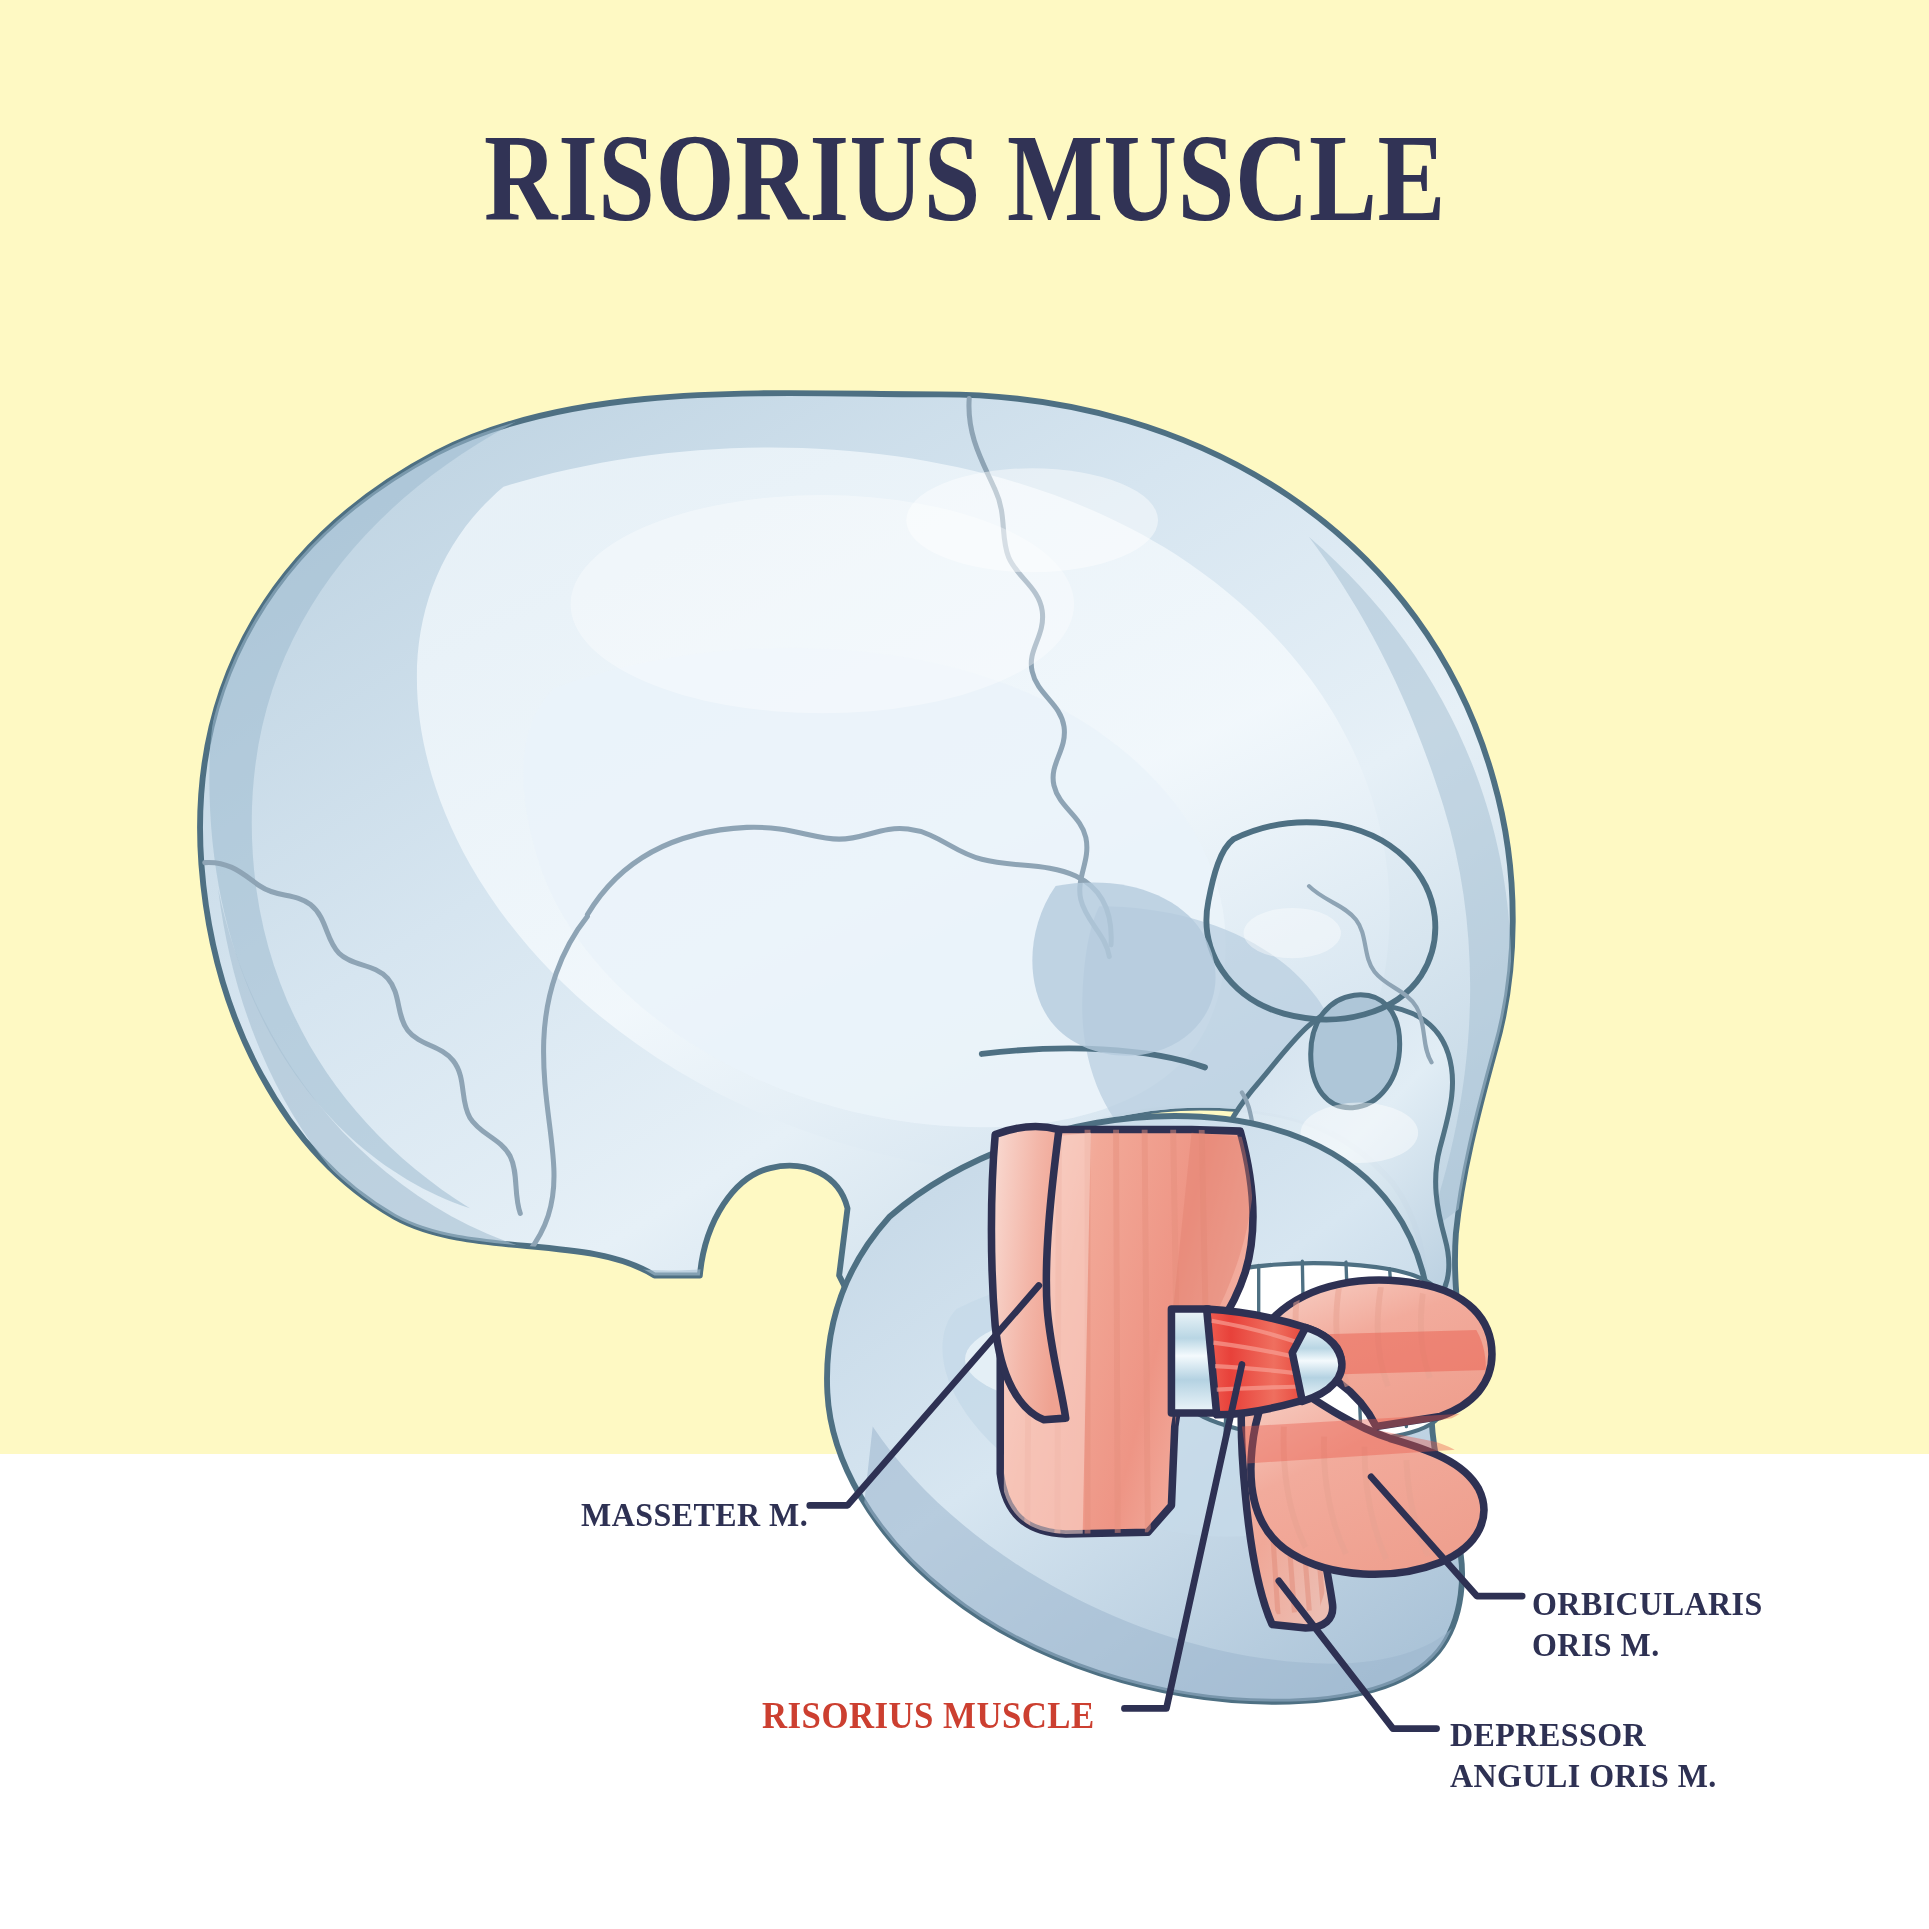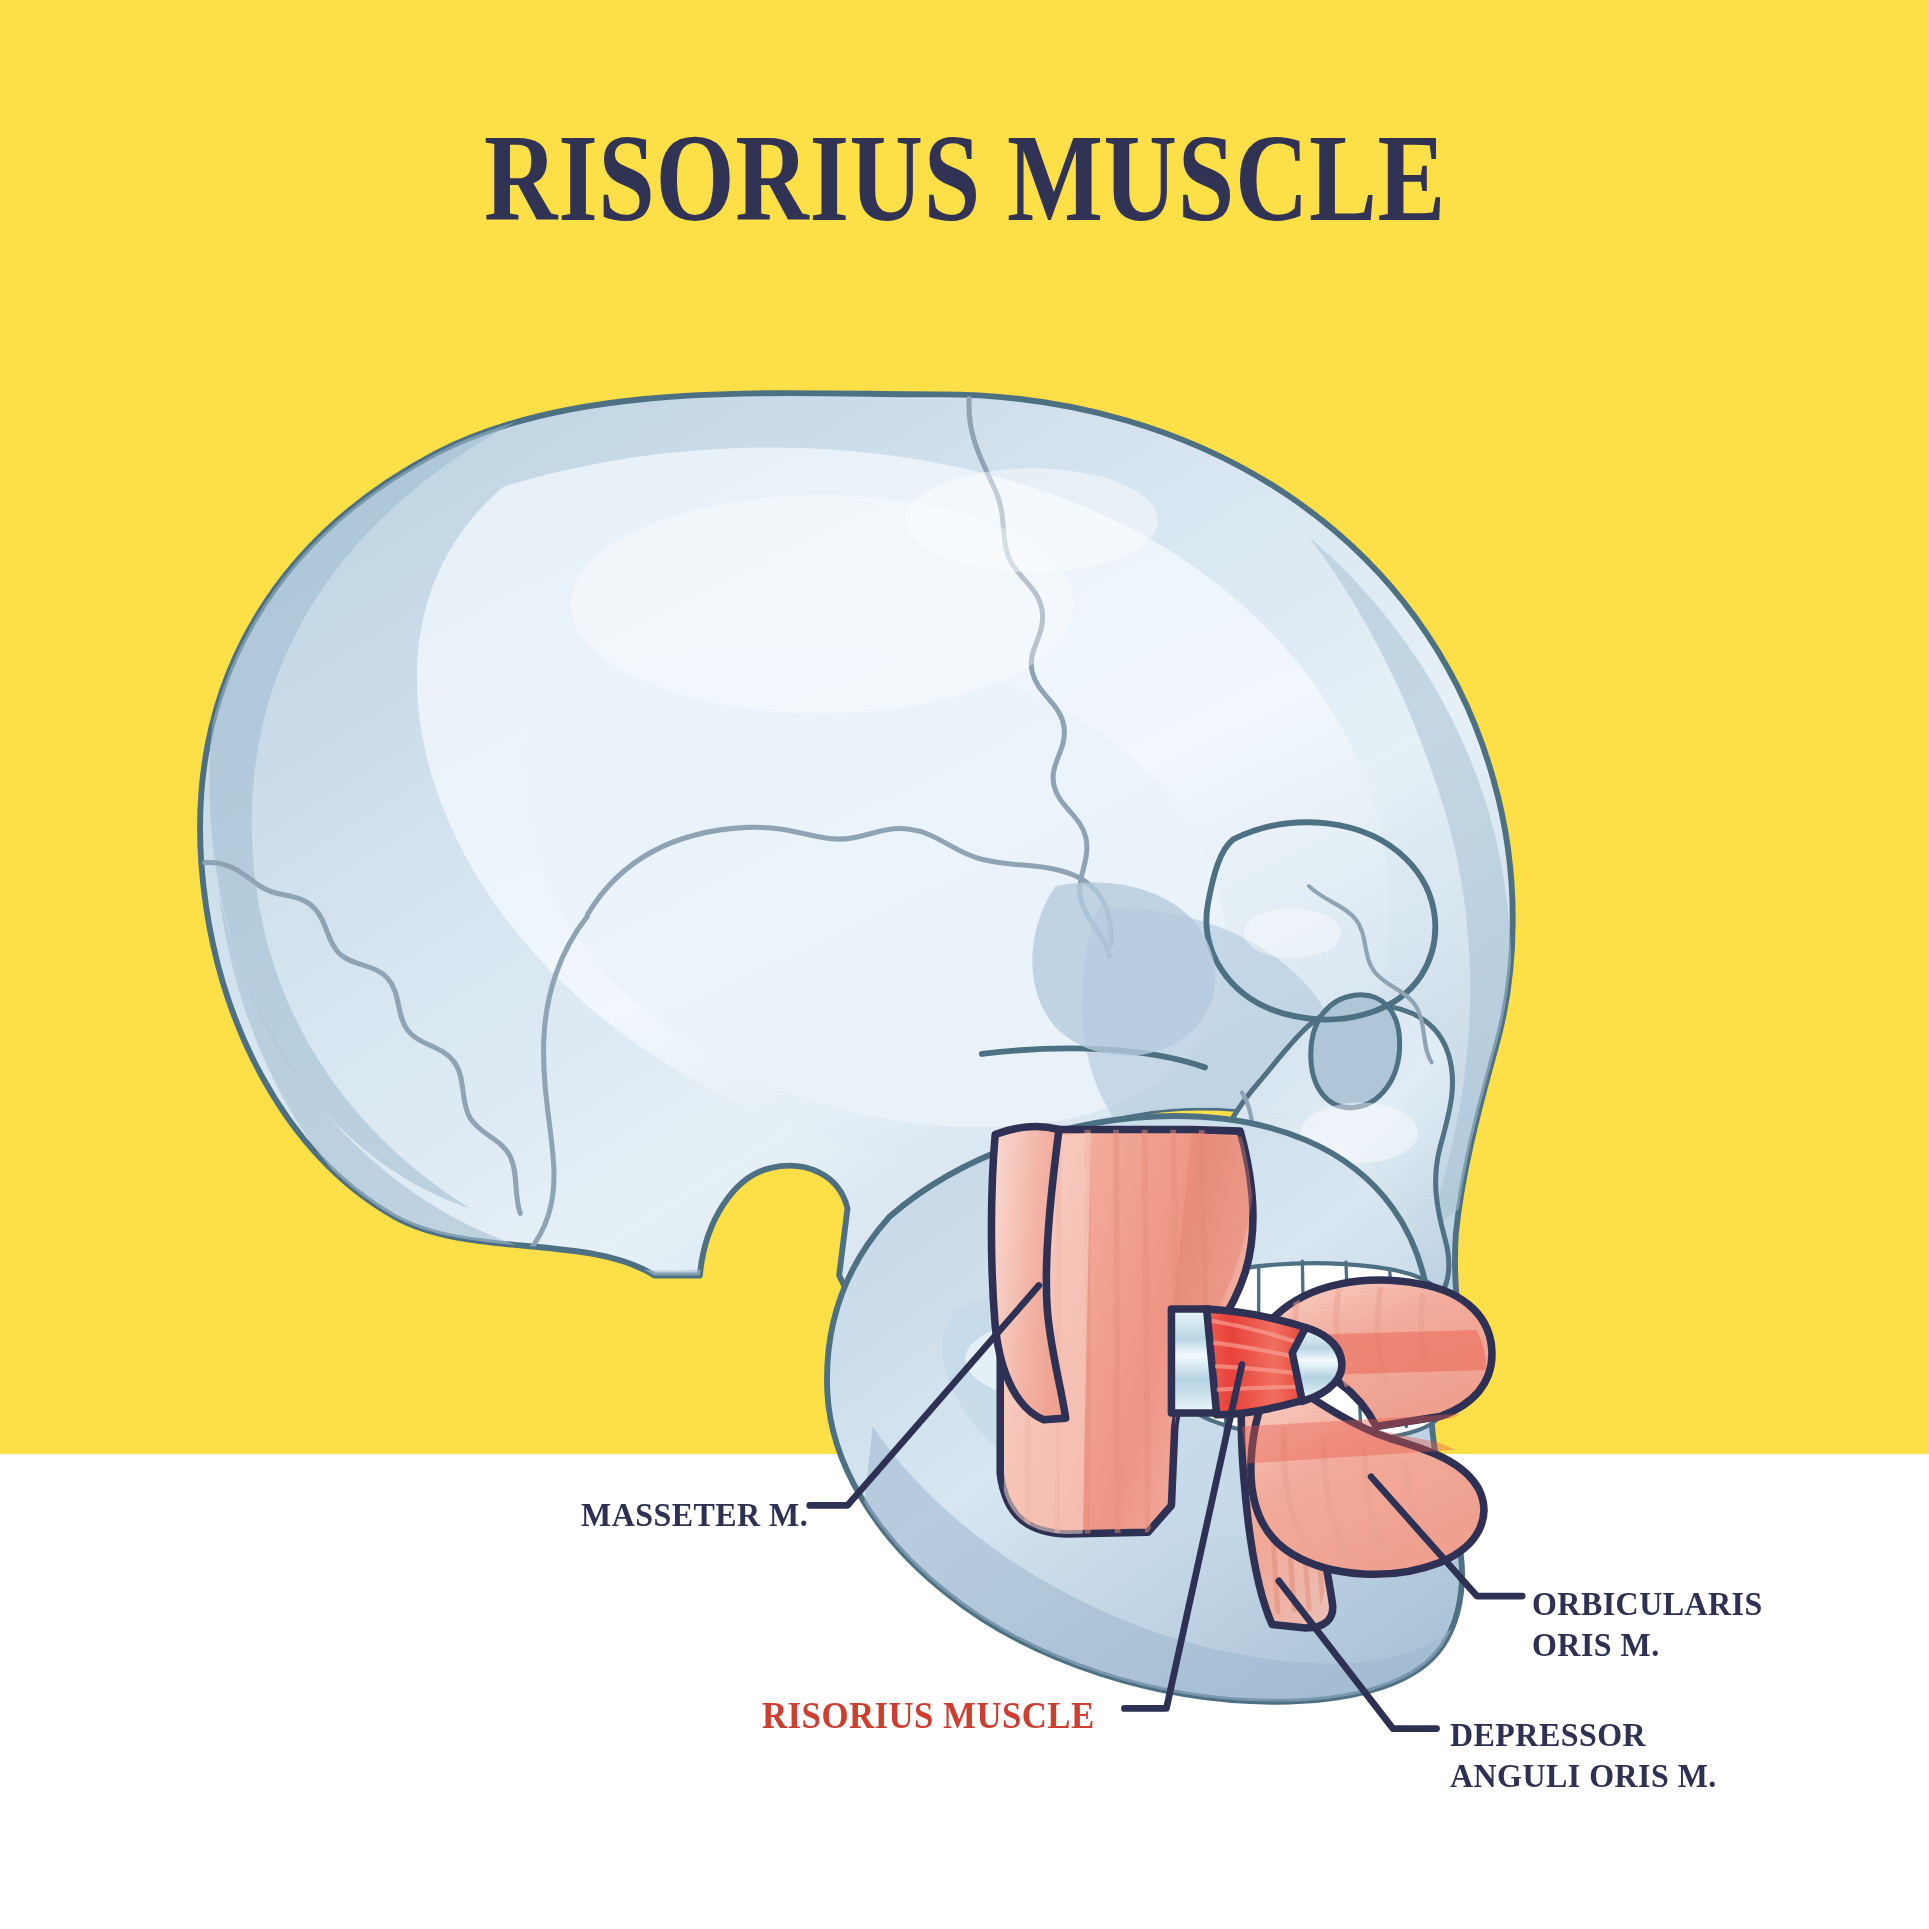--- a/index.html
+++ b/index.html
@@ -11,21 +11,21 @@
     width: 1930px;
     height: 1930px;
     font-family: "Liberation Serif", serif;
     overflow: hidden;
     position: relative;
   }
   #stage {
     position: relative;
     width: 1930px;
     height: 1454px;
-    background: #fde047;
+    background: #fef9c3;
   }
   #diagram-title {
     position: absolute;
     top: 117px;
     left: 0;
     width: 1930px;
     text-align: center;
     font-family: "Liberation Serif", serif;
     font-weight: bold;
     font-size: 124px;

